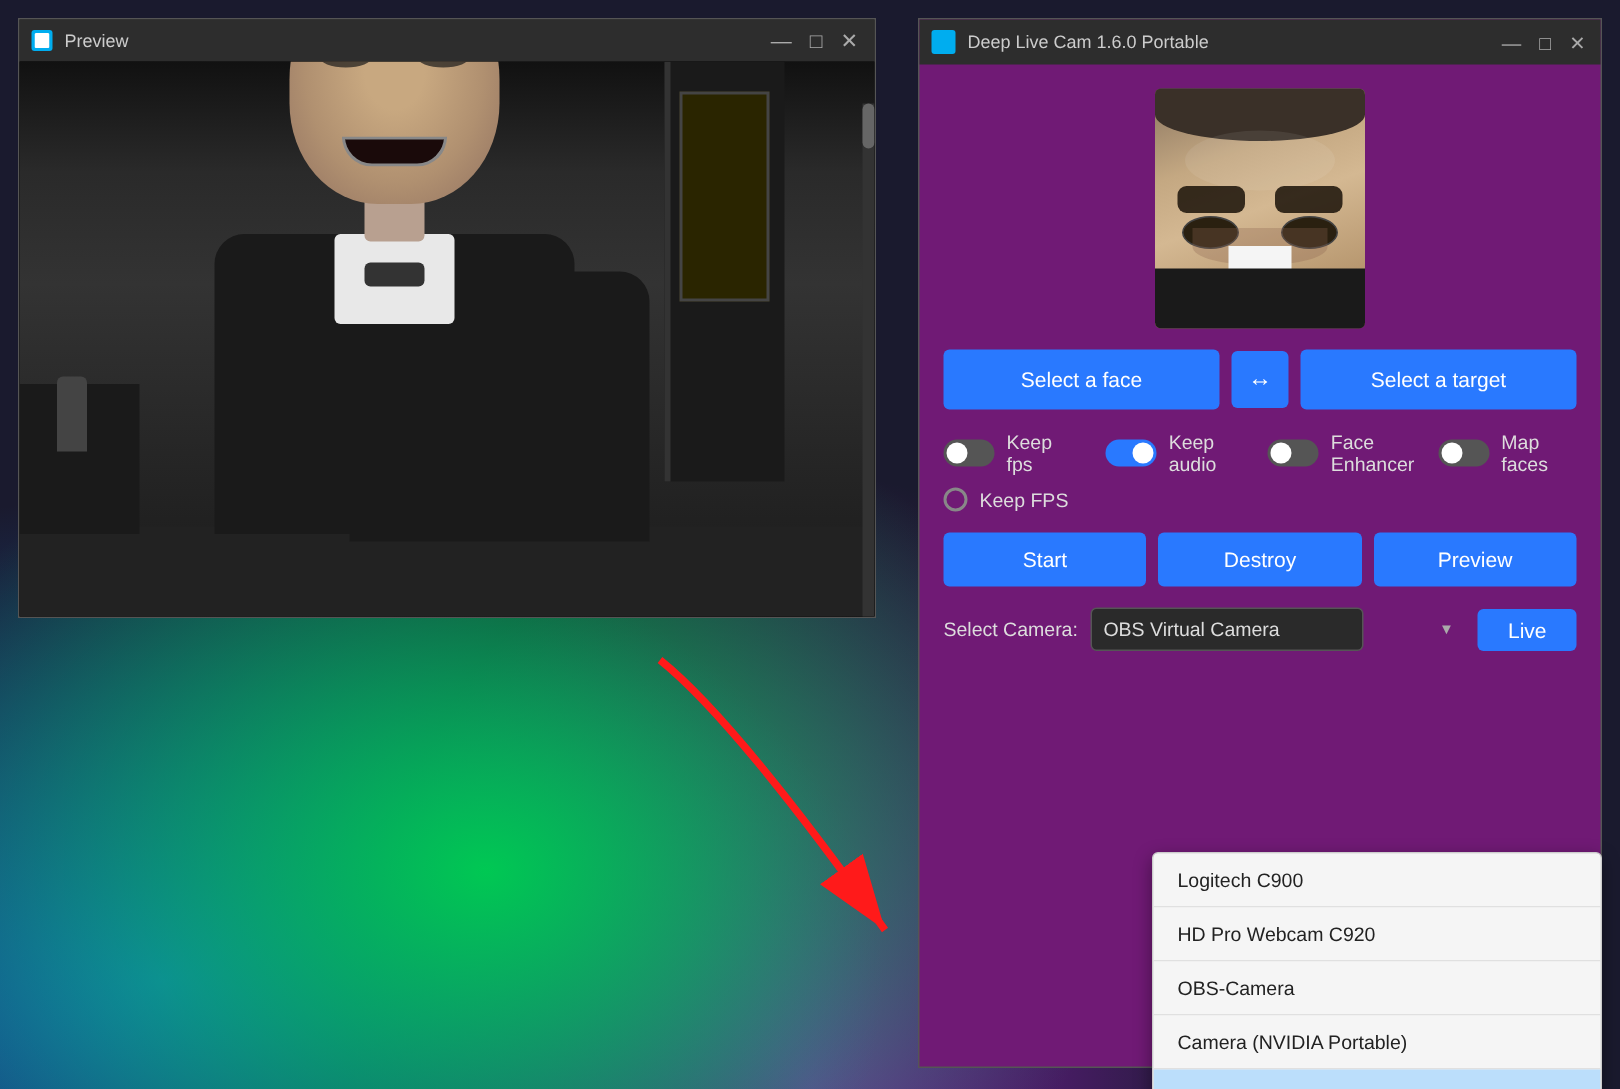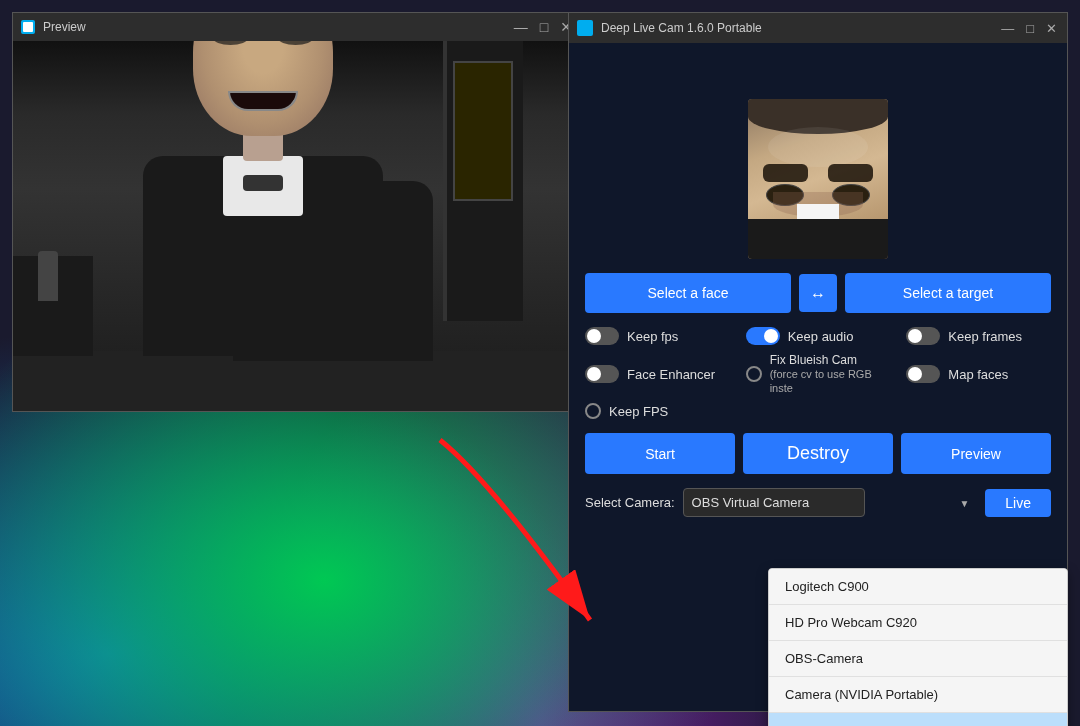--- a/index.html
+++ b/index.html
@@ -111,28 +111,27 @@
       height: 250px;
       z-index: 20;
       pointer-events: none;
     }
 
     
     .app-window {
       position: absolute;
       top: 12px;
       right: 12px;
-      width: 500px;
+      width: 456px;
       height: 700px;
-      background: #0f172a;
+      background: #701a75;
       border: 1px solid #555;
       z-index: 10;
       display: flex;
       flex-direction: column;
-      gap: 40px;
     }
 
     .app-titlebar {
       height: 30px;
       background: #2d2d2d;
       display: flex;
       align-items: center;
       padding: 0 8px;
       gap: 8px;
       flex-shrink: 0;
@@ -254,21 +253,21 @@
       cursor: pointer;
       display: flex;
       align-items: center;
       justify-content: center;
       flex-shrink: 0;
     }
 
     
     .options-grid {
       display: grid;
-      grid-template-columns: 1fr 1fr 1fr;
+      grid-template-columns: 1fr 1fr 1fr 1fr;
       gap: 8px 16px;
     }
 
     .option-row {
       display: flex;
       align-items: center;
       gap: 8px;
     }
 
     .toggle {
@@ -336,21 +335,21 @@
       cursor: pointer;
     }
 
     .btn-destroy {
       flex: 1;
       padding: 10px;
       background: #2979ff;
       color: #fff;
       border: none;
       border-radius: 4px;
-      font-size: 18px;
+      font-size: 14px;
       cursor: pointer;
     }
 
     .btn-preview {
       flex: 1;
       padding: 10px;
       background: #2979ff;
       color: #fff;
       border: none;
       border-radius: 4px;
@@ -577,32 +576,24 @@
 
       <div class="option-row">
         <button class="toggle off"></button>
         <span class="option-label">Keep fps</span>
       </div>
       <div class="option-row">
         <button class="toggle on"></button>
         <span class="option-label">Keep audio</span>
       </div>
 
-      <div class="option-row">
-        <button class="toggle off"></button>
-        <span class="option-label">Keep frames</span>
-      </div>
 
       <div class="option-row">
         <button class="toggle off"></button>
         <span class="option-label">Face Enhancer</span>
-      </div>
-      <div class="option-row">
-        <div class="radio-btn"></div>
-        <span class="option-label" style="font-size:12px;">Fix Blueish Cam<br><span style="color:#aaa;font-size:11px;">(force cv to use RGB inste</span></span>
       </div>
 
       <div class="option-row">
         <button class="toggle off"></button>
         <span class="option-label">Map faces</span>
       </div>
       <div class="option-row">
         <div class="radio-btn"></div>
         <span class="option-label">Keep FPS</span>
       </div>

